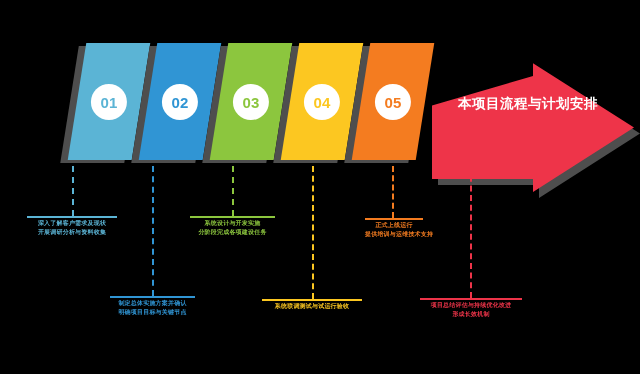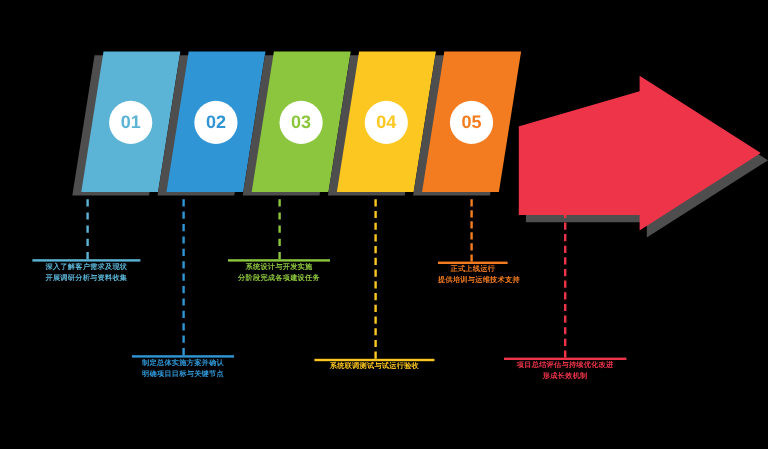--- a/index.html
+++ b/index.html
@@ -134,20 +134,21 @@
 </style>
 </head>
 <body>
 
 <div id="infographic" style="background: rgb(0, 0, 0);">
   <div class="stage">
 
     <div class="arrow-wrap">
       <div class="arrow-shadow"></div>
       <div class="arrow-body" id="arrow-body" style="background: rgb(238, 52, 73);"></div>
+      <div class="arrow-label">本项目流程与计划安排</div>
     </div>
 
     <div class="step-card" id="card-0" style="left:77px;">
       <div class="shadow-plate"></div>
       <div class="face" id="face-0" style="background: rgb(91, 180, 213);"></div>
       <div class="num-circle">
         <span class="num-text" id="num-0" style="color: rgb(91, 180, 213);">01</span>
       </div>
     </div>
 

